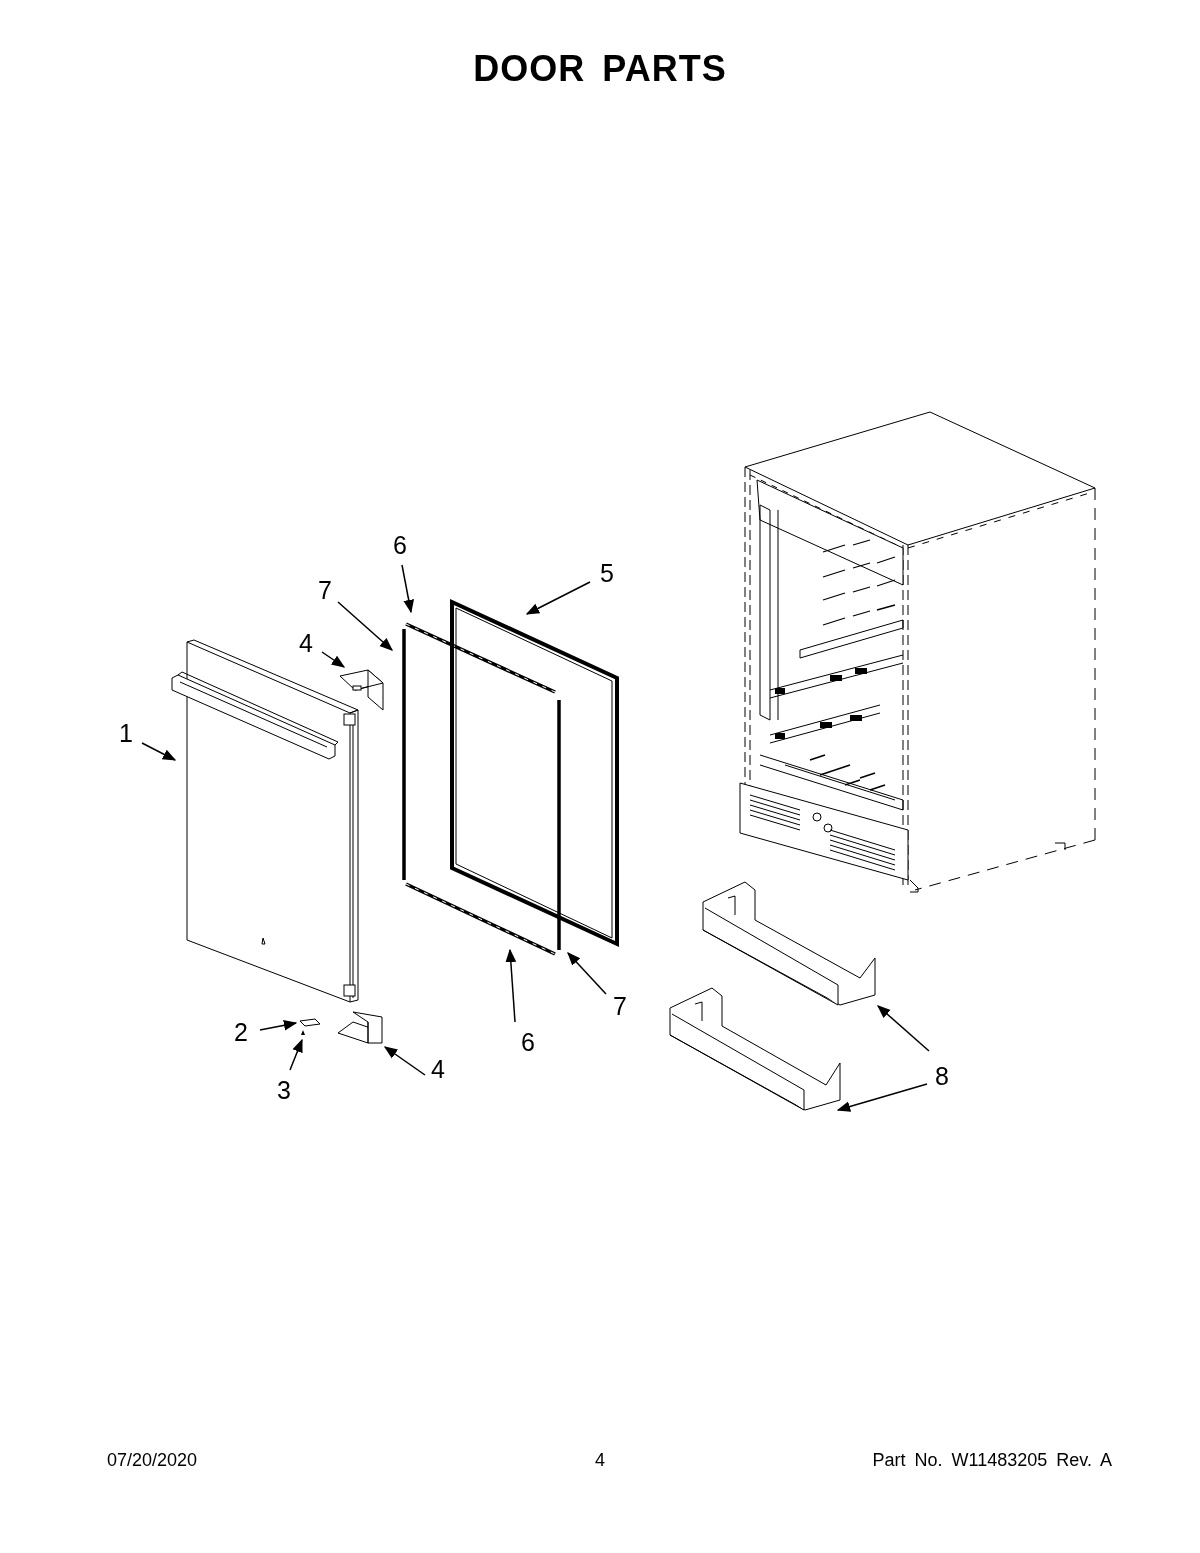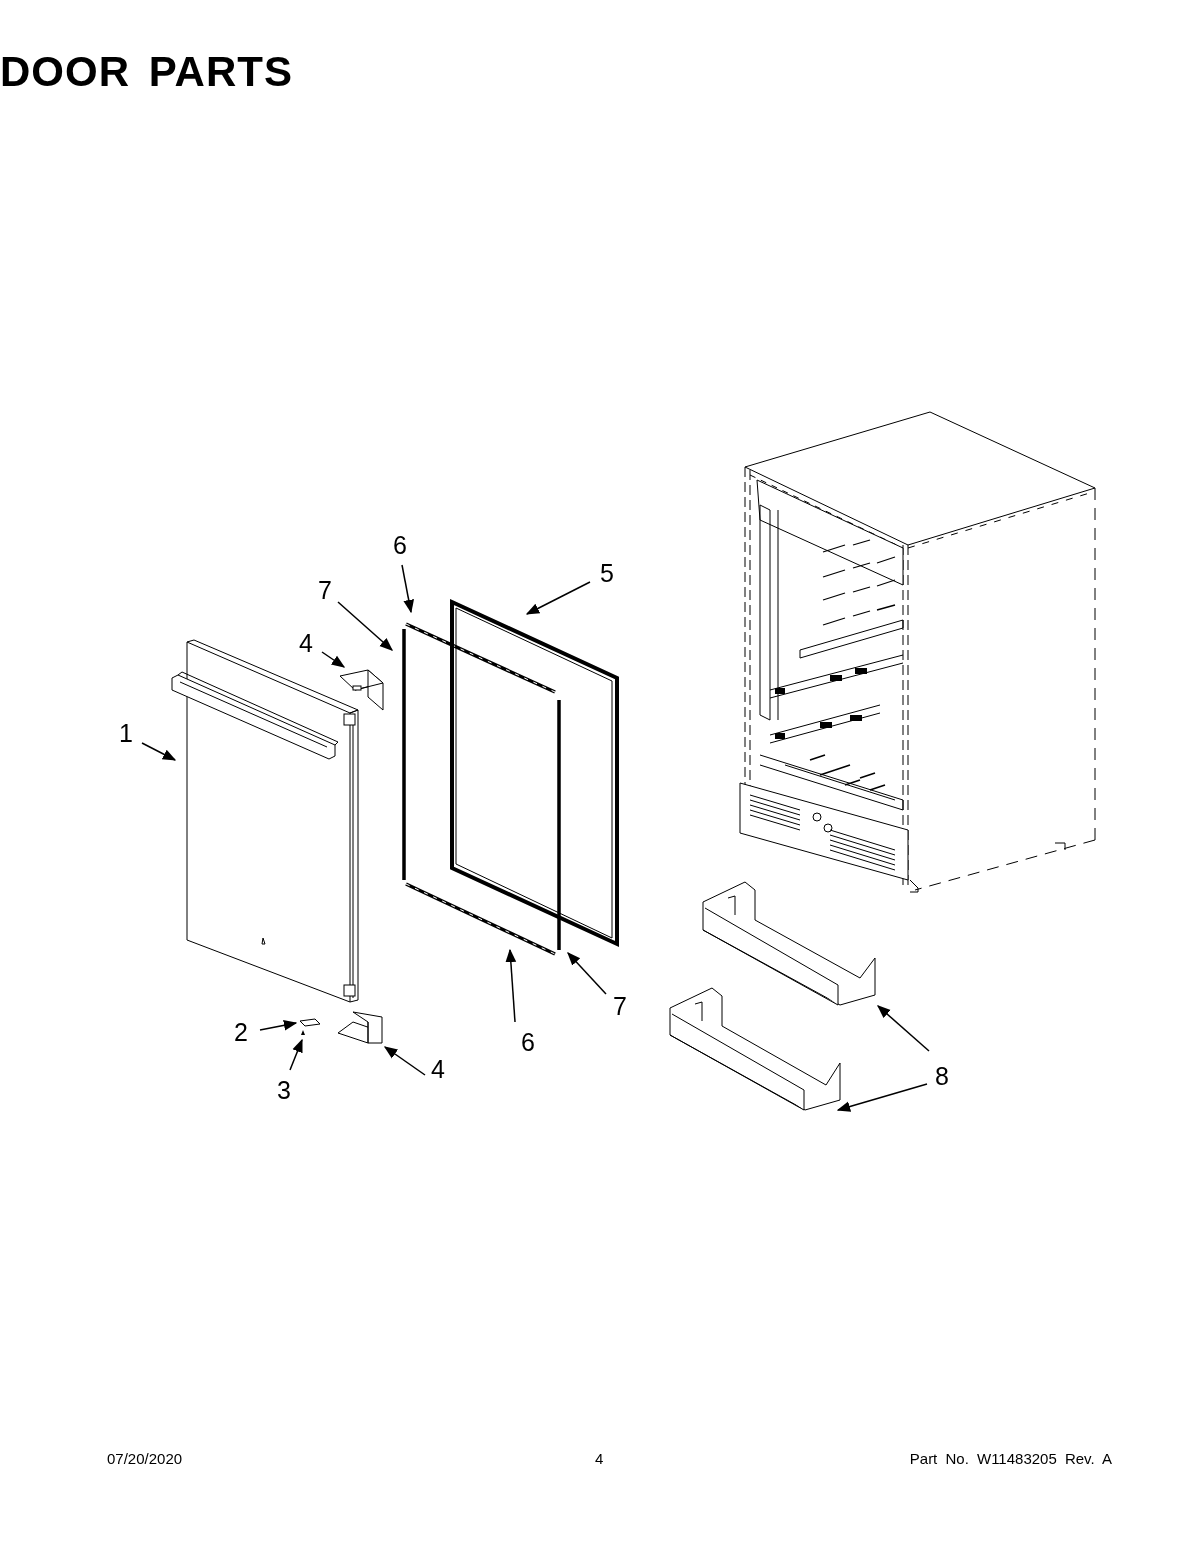--- a/index.html
+++ b/index.html
@@ -1,25 +1,25 @@
 <!DOCTYPE html>
 <html><head>
 <meta charset="utf-8">
 <style>
   html, body { margin: 0; padding: 0; background: #ffffff; }
   body { width: 1200px; height: 1553px; position: relative; overflow: hidden;
          font-family: "Liberation Sans", sans-serif; color: #000; }
-  .title { position: absolute; left: 0; width: 1200px; top: 48px; text-align: left;
-           font-family: "Liberation Sans", sans-serif; font-weight: bold; font-size: 42px;
+  .title { position: absolute; left: 0; width: 1200px; top: 48px; text-align: center;
+           font-family: "Liberation Sans", sans-serif; font-weight: bold; font-size: 36px;
            letter-spacing: 1px; word-spacing: 6px; }
   .diagram { position: absolute; left: 0; top: 0; width: 1200px; height: 1553px; }
   .callout { position: absolute; font-family: "Liberation Sans", sans-serif; font-size: 25px;
              line-height: 1; transform: translate(-50%, -50%); }
   .footer { position: absolute; top: 1450px; font-family: "Liberation Sans", sans-serif;
-            font-size: 15px; }
+            font-size: 18px; }
   .footer-date { left: 107px; }
   .footer-page { left: 595px; }
   .footer-part { right: 88px; word-spacing: 4px; }
 </style>
 </head>
 <body>
 
 <div class="title">DOOR PARTS</div>
 
 <svg class="diagram" viewBox="0 0 1200 1553" xmlns="http://www.w3.org/2000/svg">

